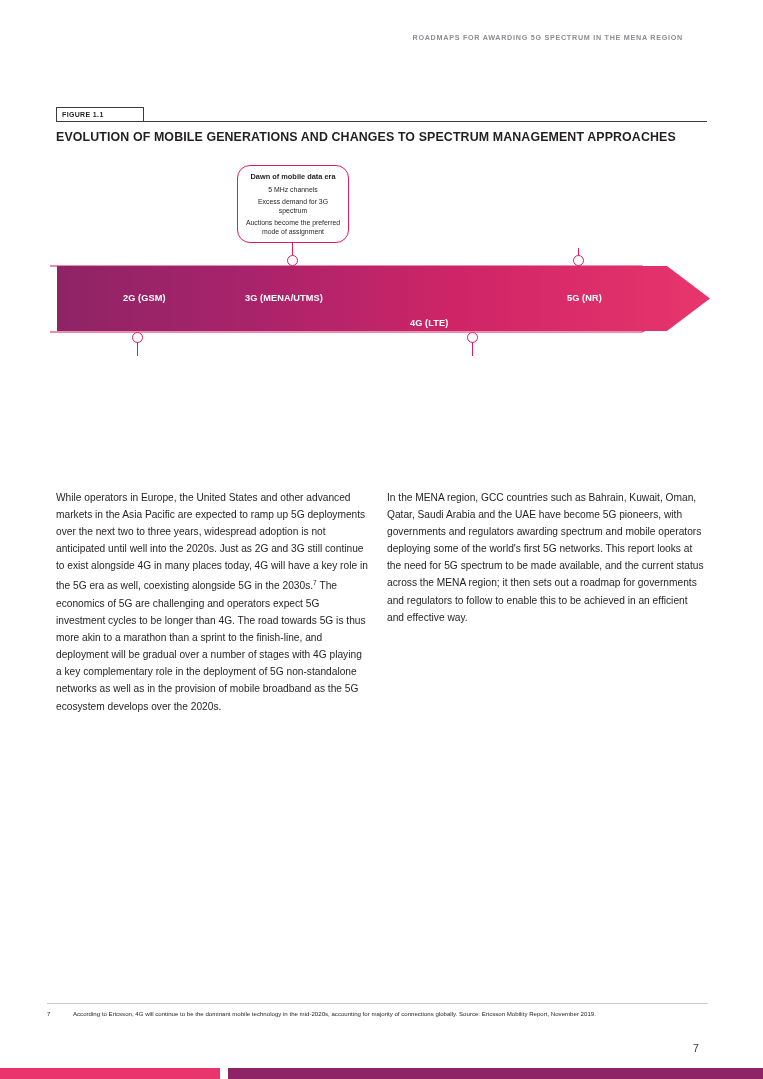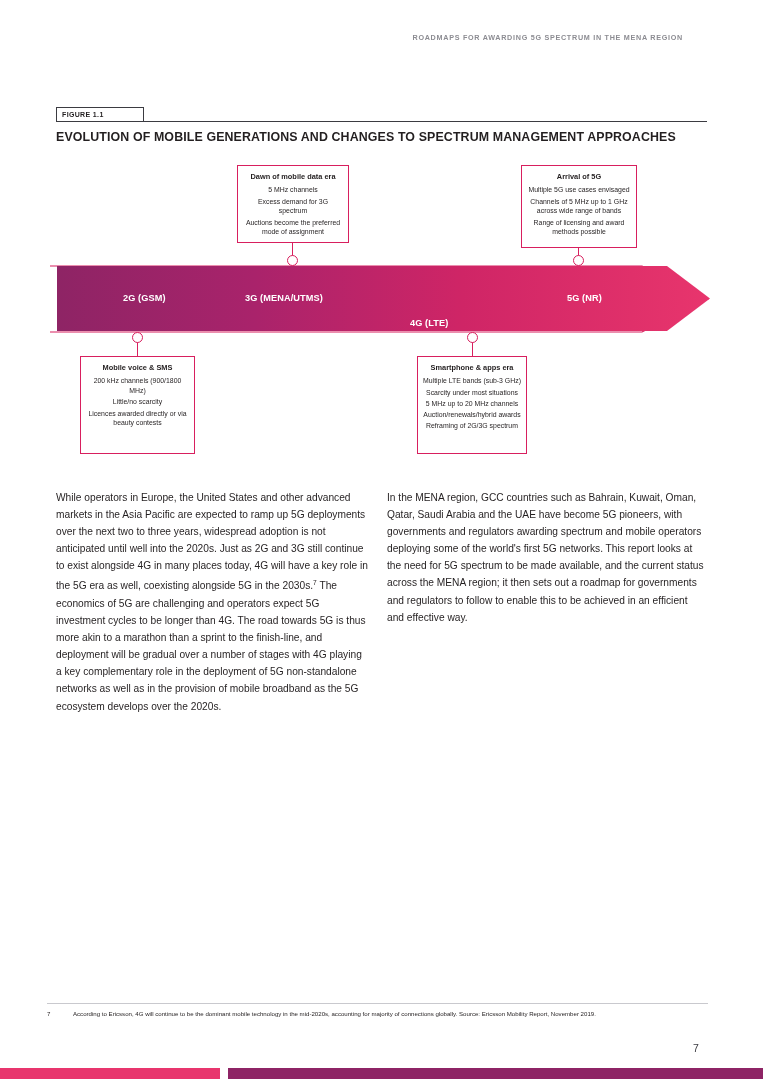--- a/index.html
+++ b/index.html
@@ -92,21 +92,21 @@
     line-height: 1.25;
   }
   .callout .c-line {
     font-size: 6.9px;
     font-weight: 400;
     color: #231f20;
     line-height: 1.42;
     margin: 1.5px 0;
   }
 
-  #callout-dawn   { left: 237px; top: 15px;  width: 112px; height: 78px; }
+  #callout-dawn   { left: 237px; top: 15px;  width: 112px; height: 78px; border-radius: 13px; }
   #callout-5g     { left: 521px; top: 15px;  width: 116px; height: 83px; }
   #callout-voice  { left: 80px;  top: 206px; width: 115px; height: 98px; }
   #callout-smart  { left: 417px; top: 206px; width: 110px; height: 98px; }
 
   
   .connector {
     position: absolute;
     width: 1px;
     background: #d81f5e;
     z-index: 4;
@@ -278,42 +278,22 @@
   <div class="node-circle" id="node-voice"></div>
   <div class="node-circle" id="node-smart"></div>
 
   <div class="callout" id="callout-dawn">
     <div class="c-title">Dawn of mobile data era</div>
     <div class="c-line">5 MHz channels</div>
     <div class="c-line">Excess demand for 3G spectrum</div>
     <div class="c-line">Auctions become the preferred mode of assignment</div>
   </div>
 
-  <div class="callout" id="callout-5g">
-    <div class="c-title">Arrival of 5G</div>
-    <div class="c-line">Multiple 5G use cases envisaged</div>
-    <div class="c-line">Channels of 5 MHz up to 1 GHz across wide range of bands</div>
-    <div class="c-line">Range of licensing and award methods possible</div>
-  </div>
-
-  <div class="callout" id="callout-voice">
-    <div class="c-title">Mobile voice &amp; SMS</div>
-    <div class="c-line">200 kHz channels (900/1800 MHz)</div>
-    <div class="c-line">Little/no scarcity</div>
-    <div class="c-line">Licences awarded directly or via beauty contests</div>
-  </div>
-
-  <div class="callout" id="callout-smart">
-    <div class="c-title">Smartphone &amp; apps era</div>
-    <div class="c-line">Multiple LTE bands (sub-3 GHz)</div>
-    <div class="c-line">Scarcity under most situations</div>
-    <div class="c-line">5 MHz up to 20 MHz channels</div>
-    <div class="c-line">Auction/renewals/hybrid awards</div>
-    <div class="c-line">Reframing of 2G/3G spectrum</div>
-  </div>
+
+
 
 </div>
 
 <div class="body-col" id="col-left">
   <p><span>While operators in Europe, the United States and other advanced markets in the Asia Pacific are expected to ramp up 5G deployments over the next two to three years, widespread adoption is not anticipated until well into the 2020s. Just as 2G and 3G still continue to exist alongside 4G in many places today, 4G will have a key role in the 5G era as well, coexisting alongside 5G in the 2030s.</span><span class="fnref">7</span><span> The economics of 5G are challenging and operators expect 5G investment cycles to be longer than 4G. The road towards 5G is thus more akin to a marathon than a sprint to the finish-line, and deployment will be gradual over a number of stages with 4G playing a key complementary role in the deployment of 5G non-standalone networks as well as in the provision of mobile broadband as the 5G ecosystem develops over the 2020s.</span></p>
 </div>
 
 <div class="body-col" id="col-right">
   <p>In the MENA region, GCC countries such as Bahrain, Kuwait, Oman, Qatar, Saudi Arabia and the UAE have become 5G pioneers, with governments and regulators awarding spectrum and mobile operators deploying some of the world's first 5G networks. This report looks at the need for 5G spectrum to be made available, and the current status across the MENA region; it then sets out a roadmap for governments and regulators to follow to enable this to be achieved in an efficient and effective way.</p>
 </div>

